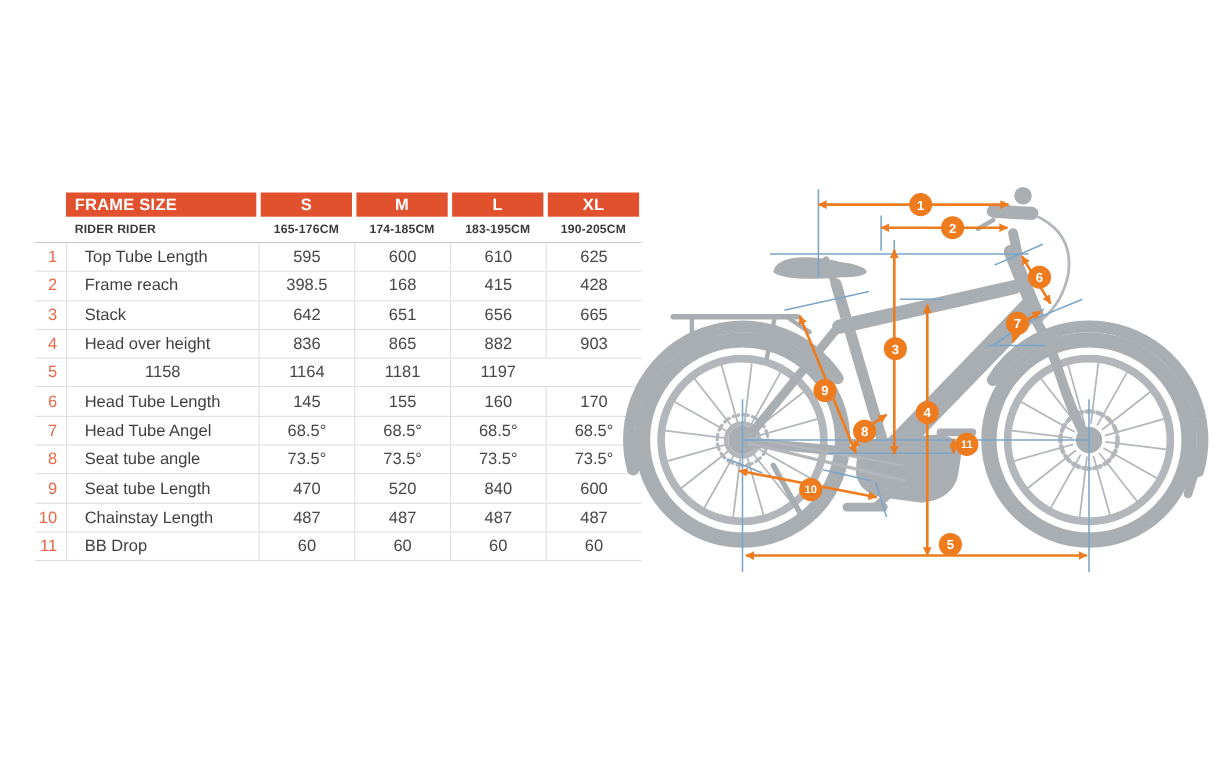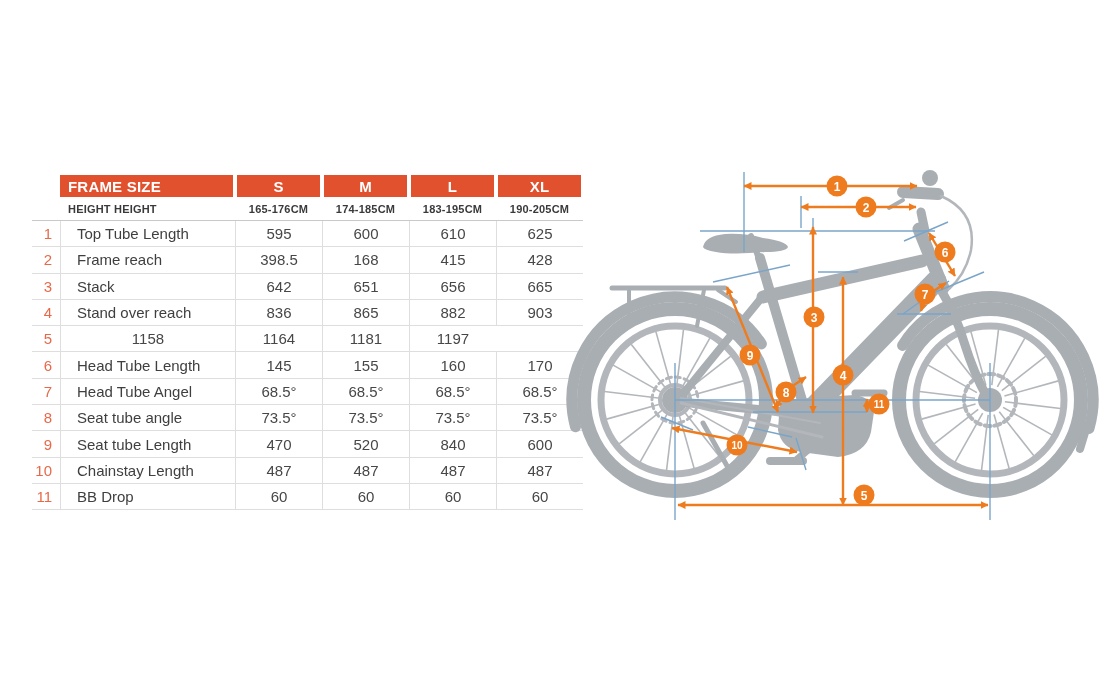--- a/index.html
+++ b/index.html
@@ -60,21 +60,21 @@
   <div class="grid-row header-row">
     <div class="corner"></div>
     <div class="hcell first">FRAME SIZE</div>
     <div class="hcell">S</div>
     <div class="hcell">M</div>
     <div class="hcell">L</div>
     <div class="hcell">XL</div>
   </div>
   <div class="grid-row rider-row">
     <div class="corner"></div>
-    <div class="rlabel">HEIGHT HEIGHT</div>
+    <div class="rlabel">RIDER RIDER</div>
     <div class="rval">165-176CM</div>
     <div class="rval">174-185CM</div>
     <div class="rval">183-195CM</div>
     <div class="rval">190-205CM</div>
   </div>
   <div id="tbody">
       <div class="grid-row trow">
         <div class="cell num">1</div>
         <div class="cell label">Top Tube Length</div>
         <div class="cell val">595</div>
@@ -93,21 +93,21 @@
       <div class="grid-row trow">
         <div class="cell num">3</div>
         <div class="cell label">Stack</div>
         <div class="cell val">642</div>
         <div class="cell val">651</div>
         <div class="cell val">656</div>
         <div class="cell val">665</div>
       </div>
       <div class="grid-row trow">
         <div class="cell num">4</div>
-        <div class="cell label">Stand over reach</div>
+        <div class="cell label">Head over height</div>
         <div class="cell val">836</div>
         <div class="cell val">865</div>
         <div class="cell val">882</div>
         <div class="cell val">903</div>
       </div>
       <div class="grid-row trow">
         <div class="cell num">5</div>
         <div class="cell val">1158</div>
         <div class="cell val">1164</div>
         <div class="cell val">1181</div>

